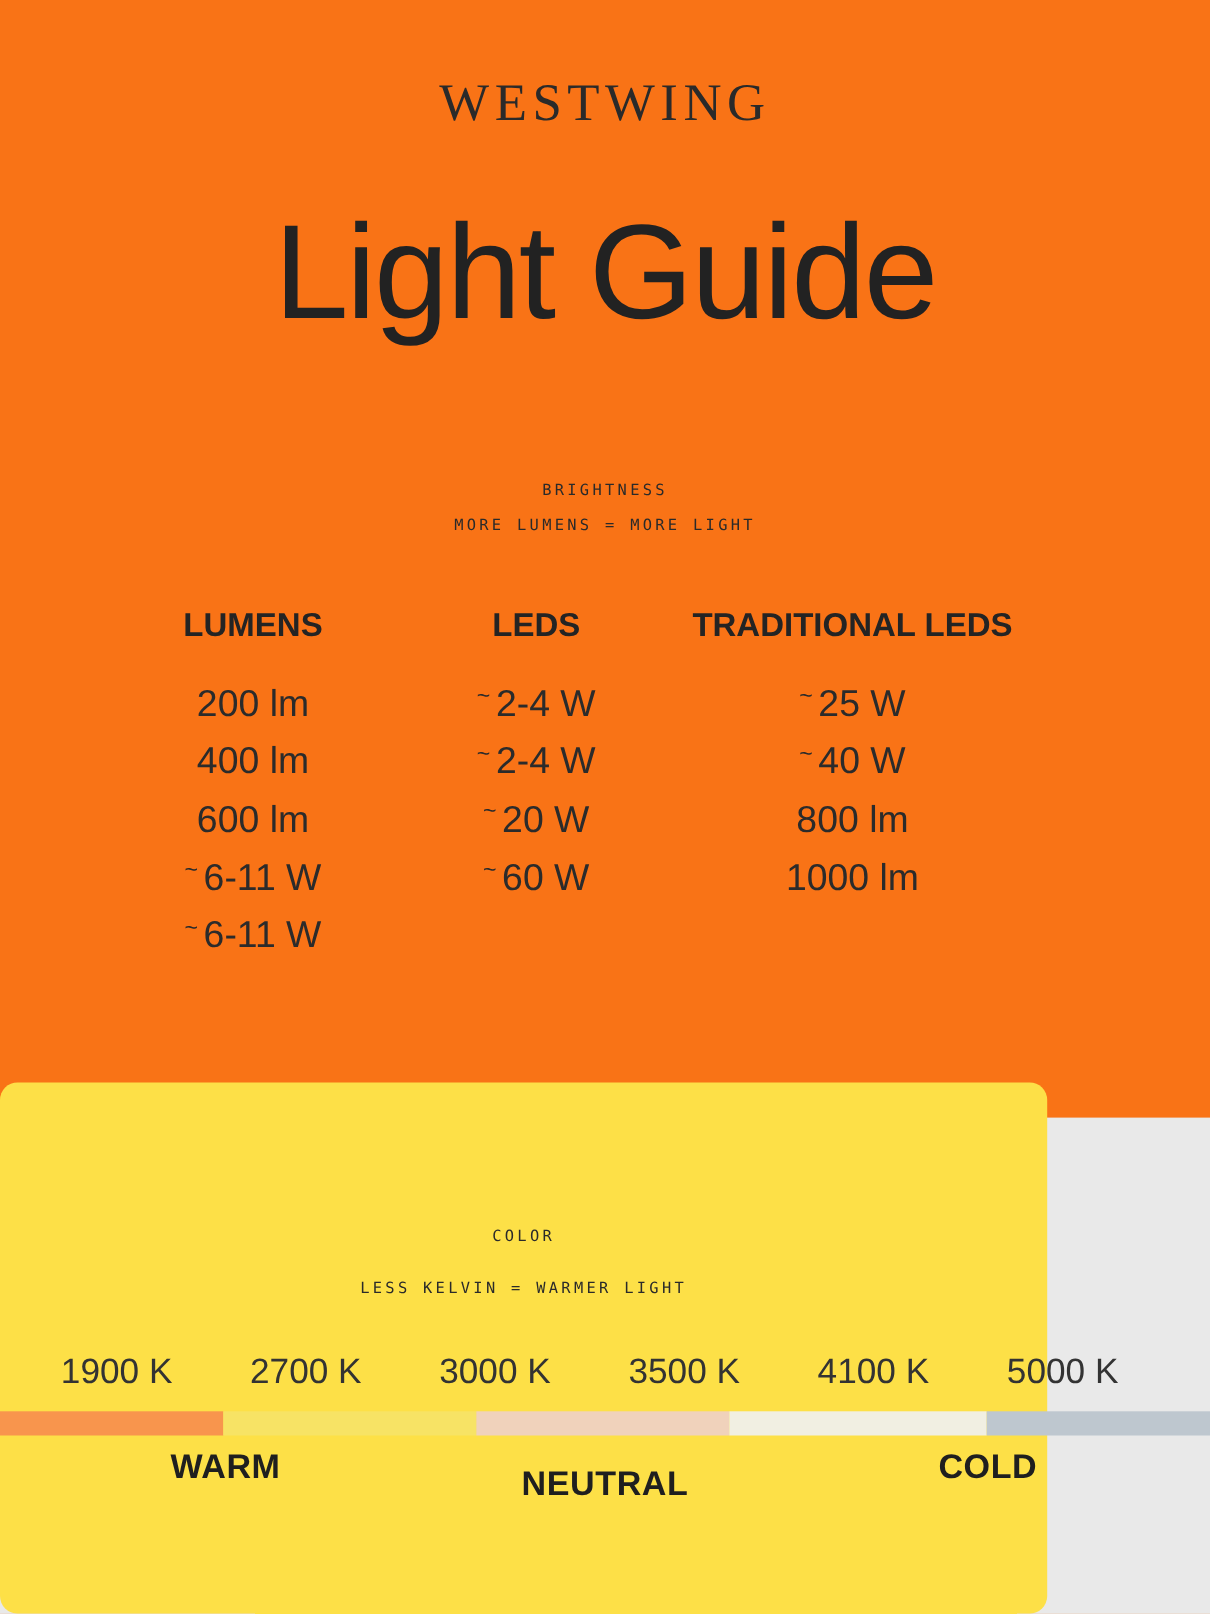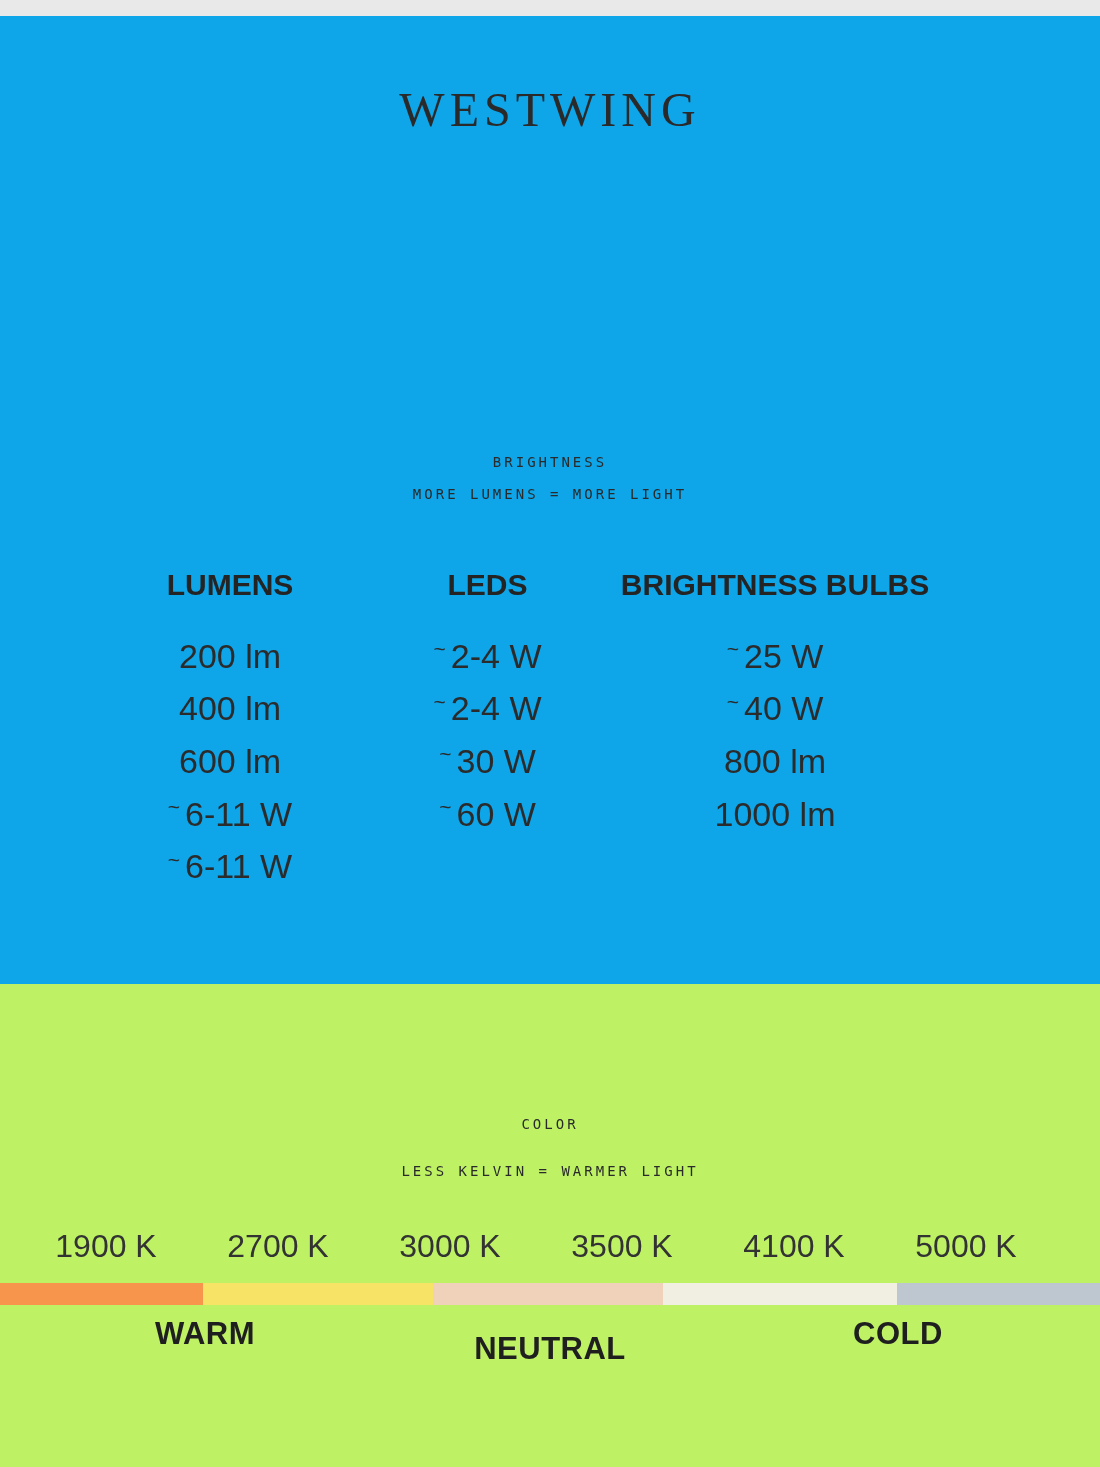--- a/index.html
+++ b/index.html
@@ -9,23 +9,23 @@
     height: 1467px;
     margin: 0 auto;
     overflow: hidden;
     font-family: "Liberation Sans", sans-serif;
     color: #262626;
   }
 
   
   .section-top {
     position: absolute;
-    left: 0; top: 16px;
+    left: 0; top: 0;
     width: 1100px; height: 1016px;
-    background: #0ea5e9;
+    background: #f97316;
   }
   .brand {
     position: absolute;
     top: 66px; left: 0; right: 0;
     text-align: center;
     font-family: "Liberation Serif", serif;
     font-size: 48px;
     letter-spacing: 5px;
     color: #2a2a2a;
   }
@@ -80,22 +80,23 @@
     font-size: 0.62em;
     vertical-align: 0.55em;
     margin-right: 5px;
     color: #2b2b2b;
   }
 
   
   .section-bottom {
     position: absolute;
     left: 0; top: 984px;
-    width: 1100px; height: 483px;
-    background: #bef264;
+    width: 952px; height: 483px;
+    background: #fde047;
+    border-radius: 16px;
   }
   .color-head { top: 132px; }
   .color-sub  { top: 179px; }
 
   .kelvin-row {
     position: absolute;
     top: 244px; left: 0;
     width: 1100px;
     padding-left: 20px;
     padding-right: 48px;
@@ -140,40 +141,41 @@
 </style>
 </head>
 <body>
 
 <div class="page">
 
   <div class="section-top">
 
     <div class="brand">WESTWING</div>
 
+    <div class="title">Light Guide</div>
 
     <div class="mono-head brightness-head">BRIGHTNESS</div>
     <div class="mono-sub brightness-sub">MORE LUMENS = MORE LIGHT</div>
 
     <div class="lumens-table">
 
       <div class="cell hcell">LUMENS</div>
       <div class="cell hcell">LEDS</div>
-      <div class="cell hcell">BRIGHTNESS BULBS</div>
+      <div class="cell hcell">TRADITIONAL LEDS</div>
 
       <div class="cell">200 lm</div>
       <div class="cell"><span class="tilde">~</span><span>2-4 W</span></div>
       <div class="cell"><span class="tilde">~</span><span>25 W</span></div>
 
       <div class="cell">400 lm</div>
       <div class="cell"><span class="tilde">~</span><span>2-4 W</span></div>
       <div class="cell"><span class="tilde">~</span><span>40 W</span></div>
 
       <div class="cell">600 lm</div>
-      <div class="cell"><span class="tilde">~</span><span>30 W</span></div>
+      <div class="cell"><span class="tilde">~</span><span>20 W</span></div>
 
       <div class="cell">800 lm</div>
       <div class="cell"><span class="tilde">~</span><span>6-11 W</span></div>
       <div class="cell"><span class="tilde">~</span><span>60 W</span></div>
 
       <div class="cell">1000 lm</div>
       <div class="cell"><span class="tilde">~</span><span>6-11 W</span></div>
     </div>
   </div>
 

